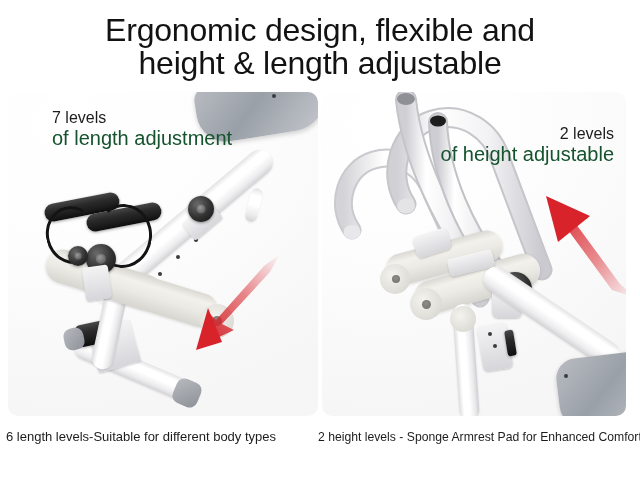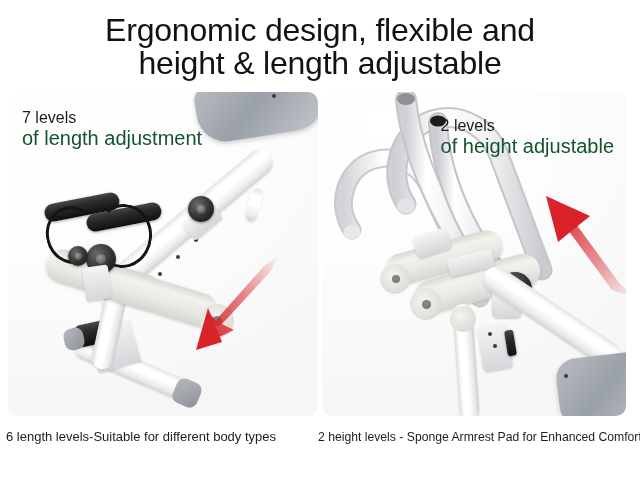--- a/index.html
+++ b/index.html
@@ -41,25 +41,26 @@
     background:
       radial-gradient(120% 90% at 20% 10%, #ffffff 0%, #fdfdfd 45%, #f6f6f7 100%);
   }
 
   
   .lbl{
     position:absolute;
     z-index:40;
     line-height:20px;
     white-space:nowrap;
+    margin-left:30px;
   }
   .lbl .l1{ display:block; font-size:16px; color:#1c1c1c; }
   .lbl .l2{ display:block; font-size:20px; color:#14532d; }
   .lbl-left { left:14px;  top:16px; }
-  .lbl-right{ right:12px; top:24px; }
+  .lbl-right{ right:12px; top:32px; text-align:right; }
 
   
   .caption{
     position:absolute;
     top:428px;
     font-size:13px;
     color:#1d1d1d;
     line-height:18px;
     white-space:nowrap;
   }

